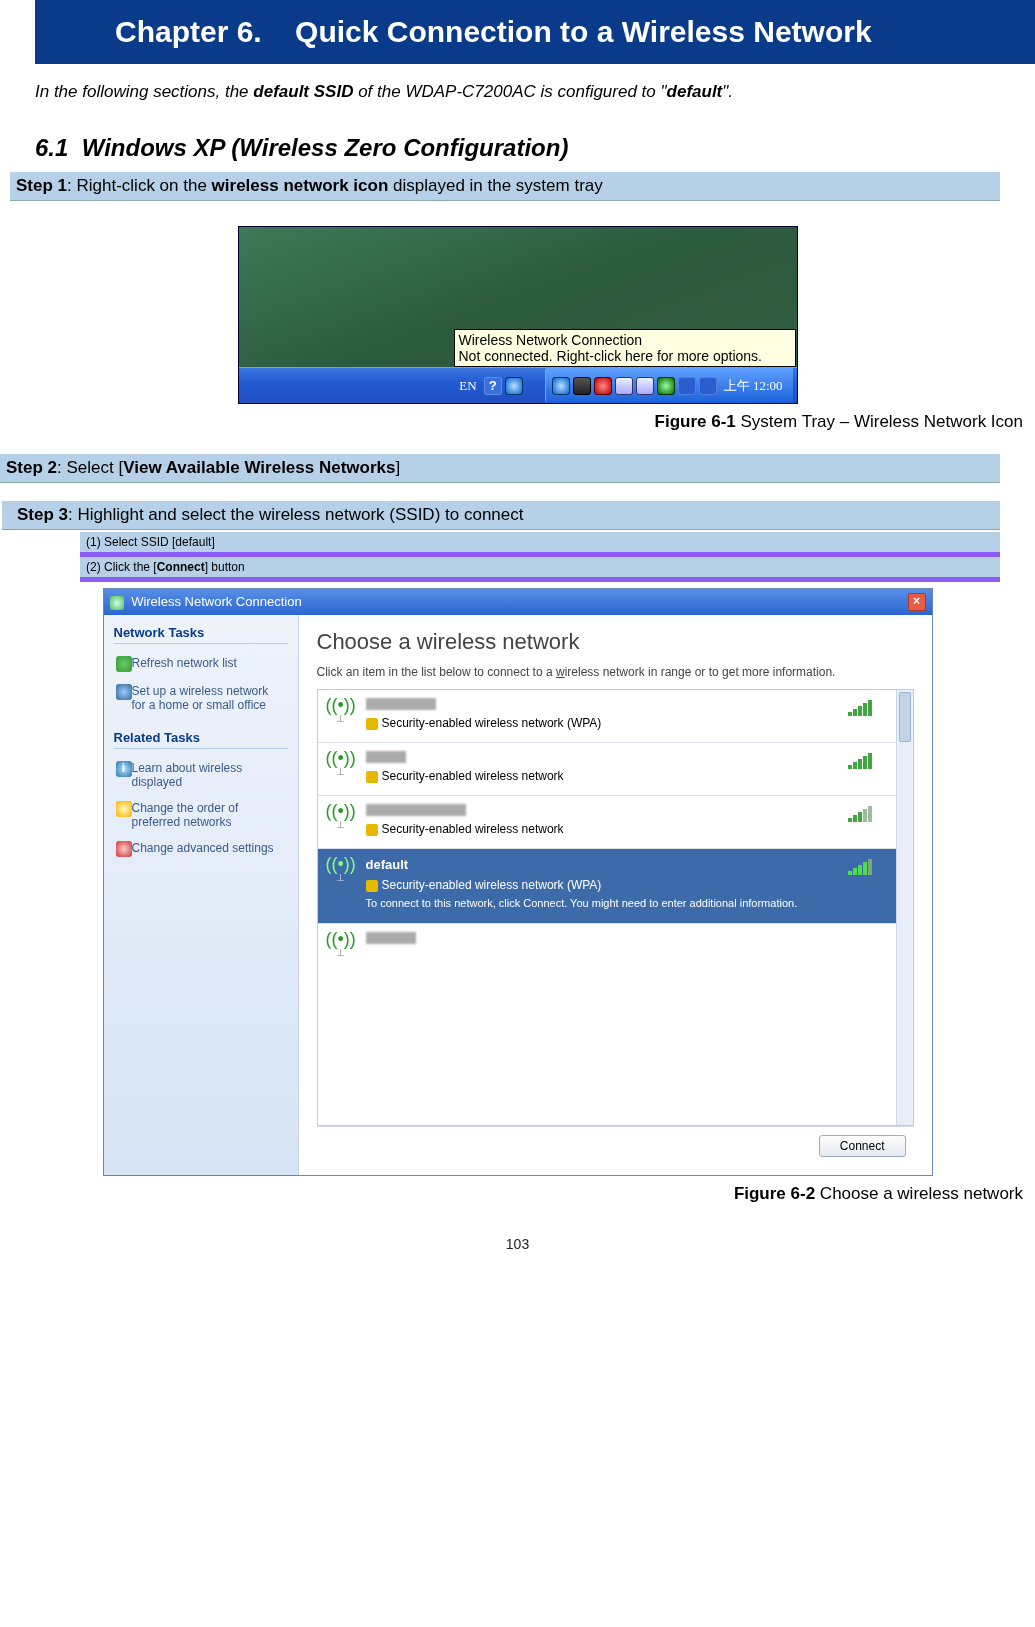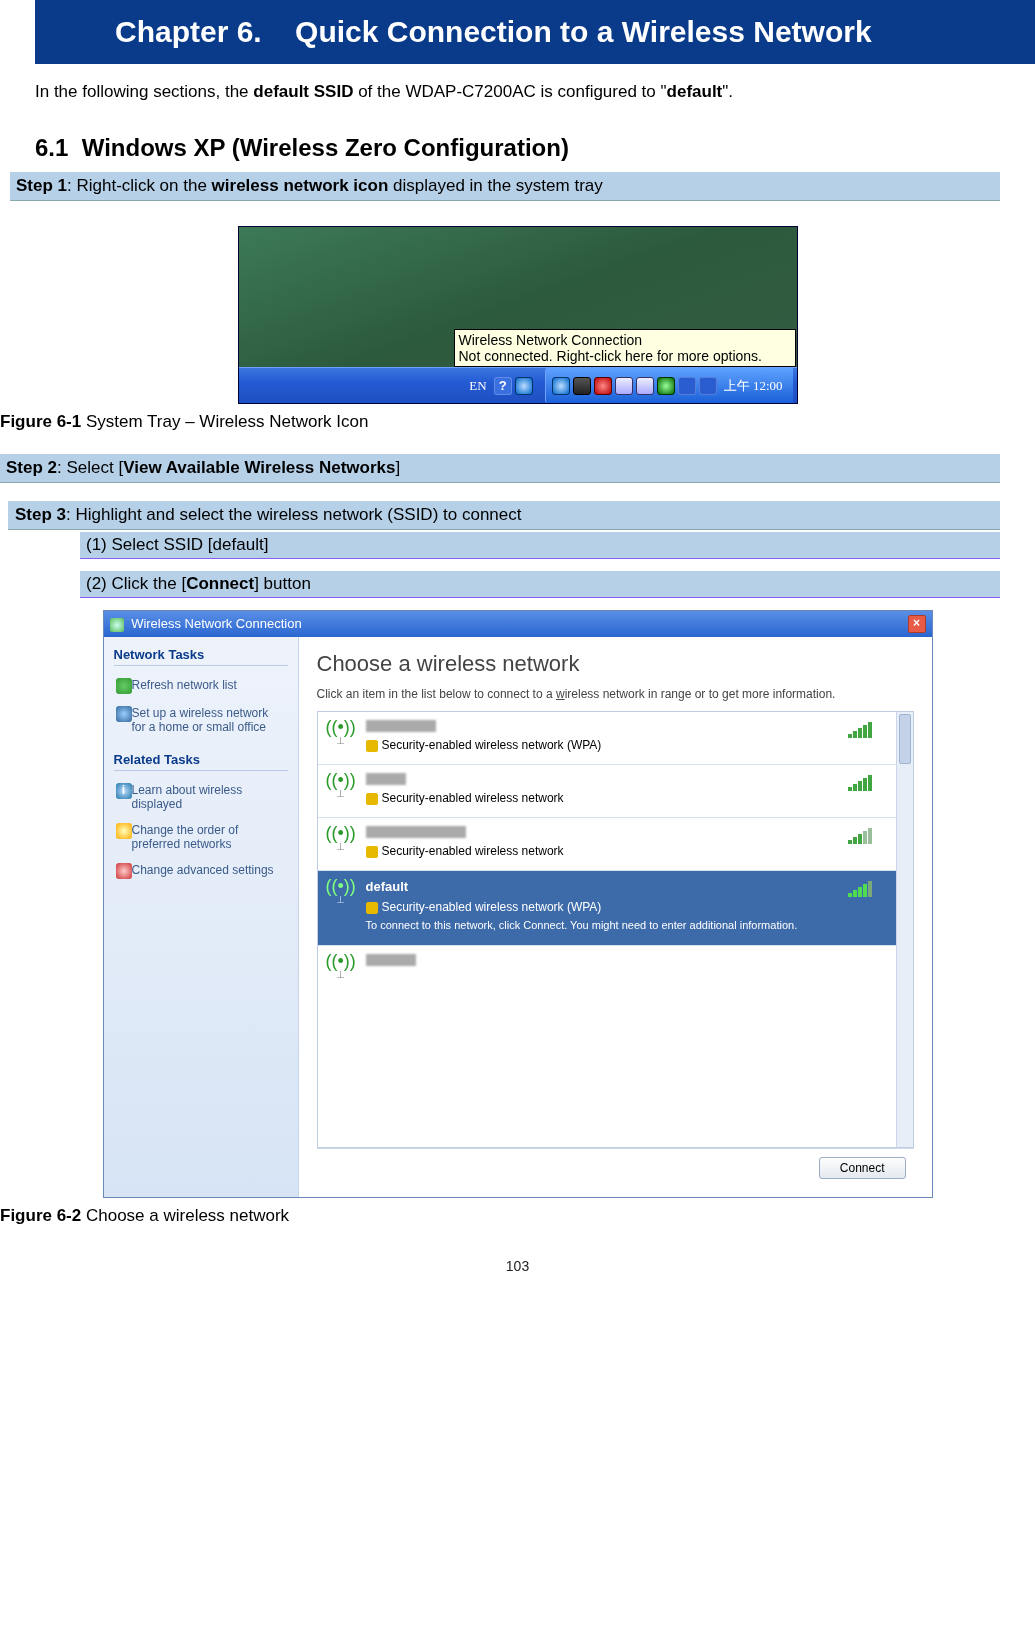--- a/index.html
+++ b/index.html
@@ -46,31 +46,31 @@
   }
   .step-bar {
     background: #b6d0e8;
     font-size: 17px;
     padding: 4px 6px;
     margin: 2px 35px 2px 0;
     border-bottom: 1px solid #8aa;
   }
   .sub-bar {
     background: #b6d0e8;
+    font-size: 12px;
+    padding: 3px 6px;
+    margin: 0 35px 0 80px;
+    border-bottom: 5px solid #8b5cf6;
+  }
+  .figure-caption {
+    text-align: right;
     font-size: 17px;
-    padding: 3px 6px;
-    margin: 0 35px 12px 80px;
-    border-bottom: 1px solid #8b5cf6;
-  }
-  .figure-caption {
-    text-align: left;
-    font-size: 17px;
-    margin: 8px 0 22px;
-  }
-  .content-pad { padding-left: 35px; padding-right: 35px; }
+    margin: 8px 12px 22px;
+  }
+  .content-pad { padding-left: 35px; padding-right: 35px; font-style: italic; }
   .bold { font-weight: bold; }
 
   
   .tray-wrap { width: 560px; margin: 25px auto 8px; border: 1px solid #003; }
   .tray-desktop {
     height: 150px;
     background: linear-gradient(160deg,#3d7a57 0%,#2c5a3d 50%,#345c42 100%);
   }
   .tooltip-box {
     position: relative;
@@ -83,21 +83,21 @@
     padding: 2px 4px;
     font-family: Tahoma, sans-serif;
   }
   .taskbar {
     height: 36px;
     background: linear-gradient(#3b77e0,#245bd3 40%,#1e4fc1);
     display: flex;
     align-items: center;
     justify-content: flex-end;
     padding: 0 4px;
-    gap: 6px;
+    gap: 16px;
     border-top: 1px solid #6fa0ff;
   }
   .lang-badge {
     color: #fff; font-size: 13px; font-family: Tahoma; padding: 0 4px;
   }
   .tray-icon { width: 18px; height: 18px; border-radius: 3px; }
   .tray-blue { background: radial-gradient(#bdf,#06c); border:1px solid #036;}
   .tray-help { background: #3a6fe0; color:#fff; font-size:13px; font-weight:bold; text-align:center; line-height:16px; border:1px solid #fff3;}
   .tray-red { background: radial-gradient(#f88,#b00); border:1px solid #500;}
   .tray-grn { background: radial-gradient(#9f9,#060); border:1px solid #030;}
@@ -238,21 +238,21 @@
   <div class="figure-caption">
     <span class="bold">Figure 6-1</span><span> System Tray – Wireless Network Icon</span>
   </div>
 
   <div class="step-bar" style="margin-left:0; padding-left:6px;">
     <span class="bold">Step 2</span><span>: Select [</span><span class="bold">View Available Wireless Networks</span><span>]</span>
   </div>
 
   <div style="height:14px;"></div>
 
-  <div class="step-bar" style="margin-left:8px; padding-left:7px;">
+  <div class="step-bar" style="margin-left:2px; padding-left:15px;">
     <span class="bold">Step 3</span><span>: Highlight and select the wireless network (SSID) to connect</span>
   </div>
   <div class="sub-bar">(1)  Select SSID [default]</div>
   <div class="sub-bar">
     <span>(2)  Click the [</span><span class="bold">Connect</span><span>] button</span>
   </div>
 
   <div class="dlg-wrap">
     <div class="dlg-title">
       <span>

